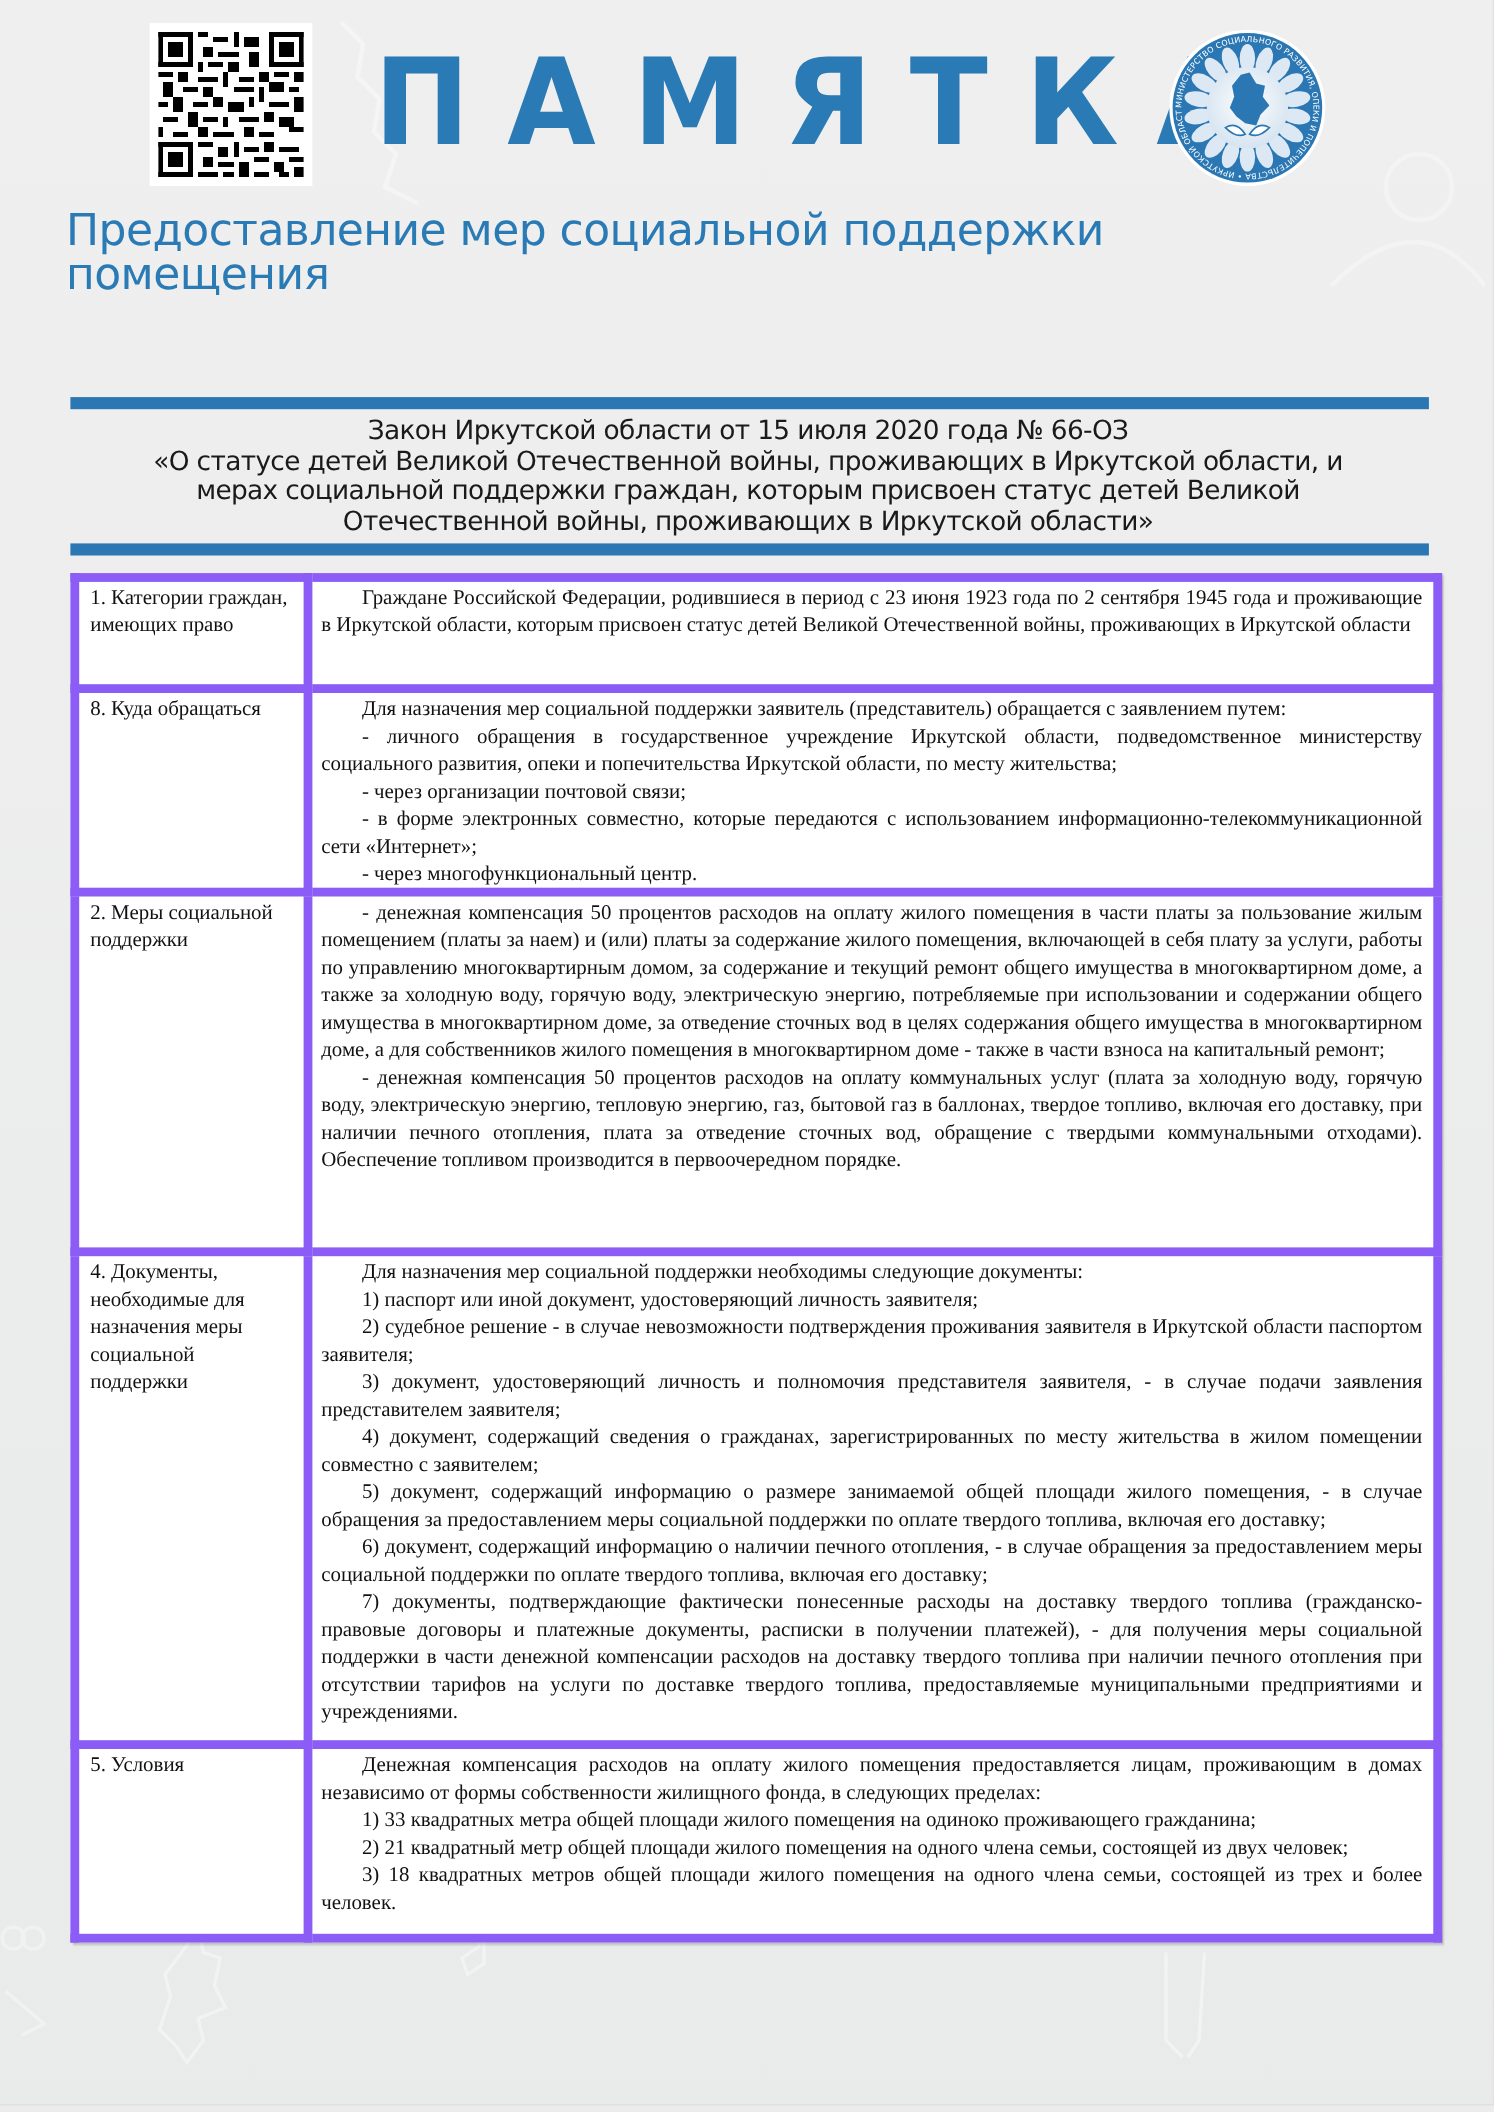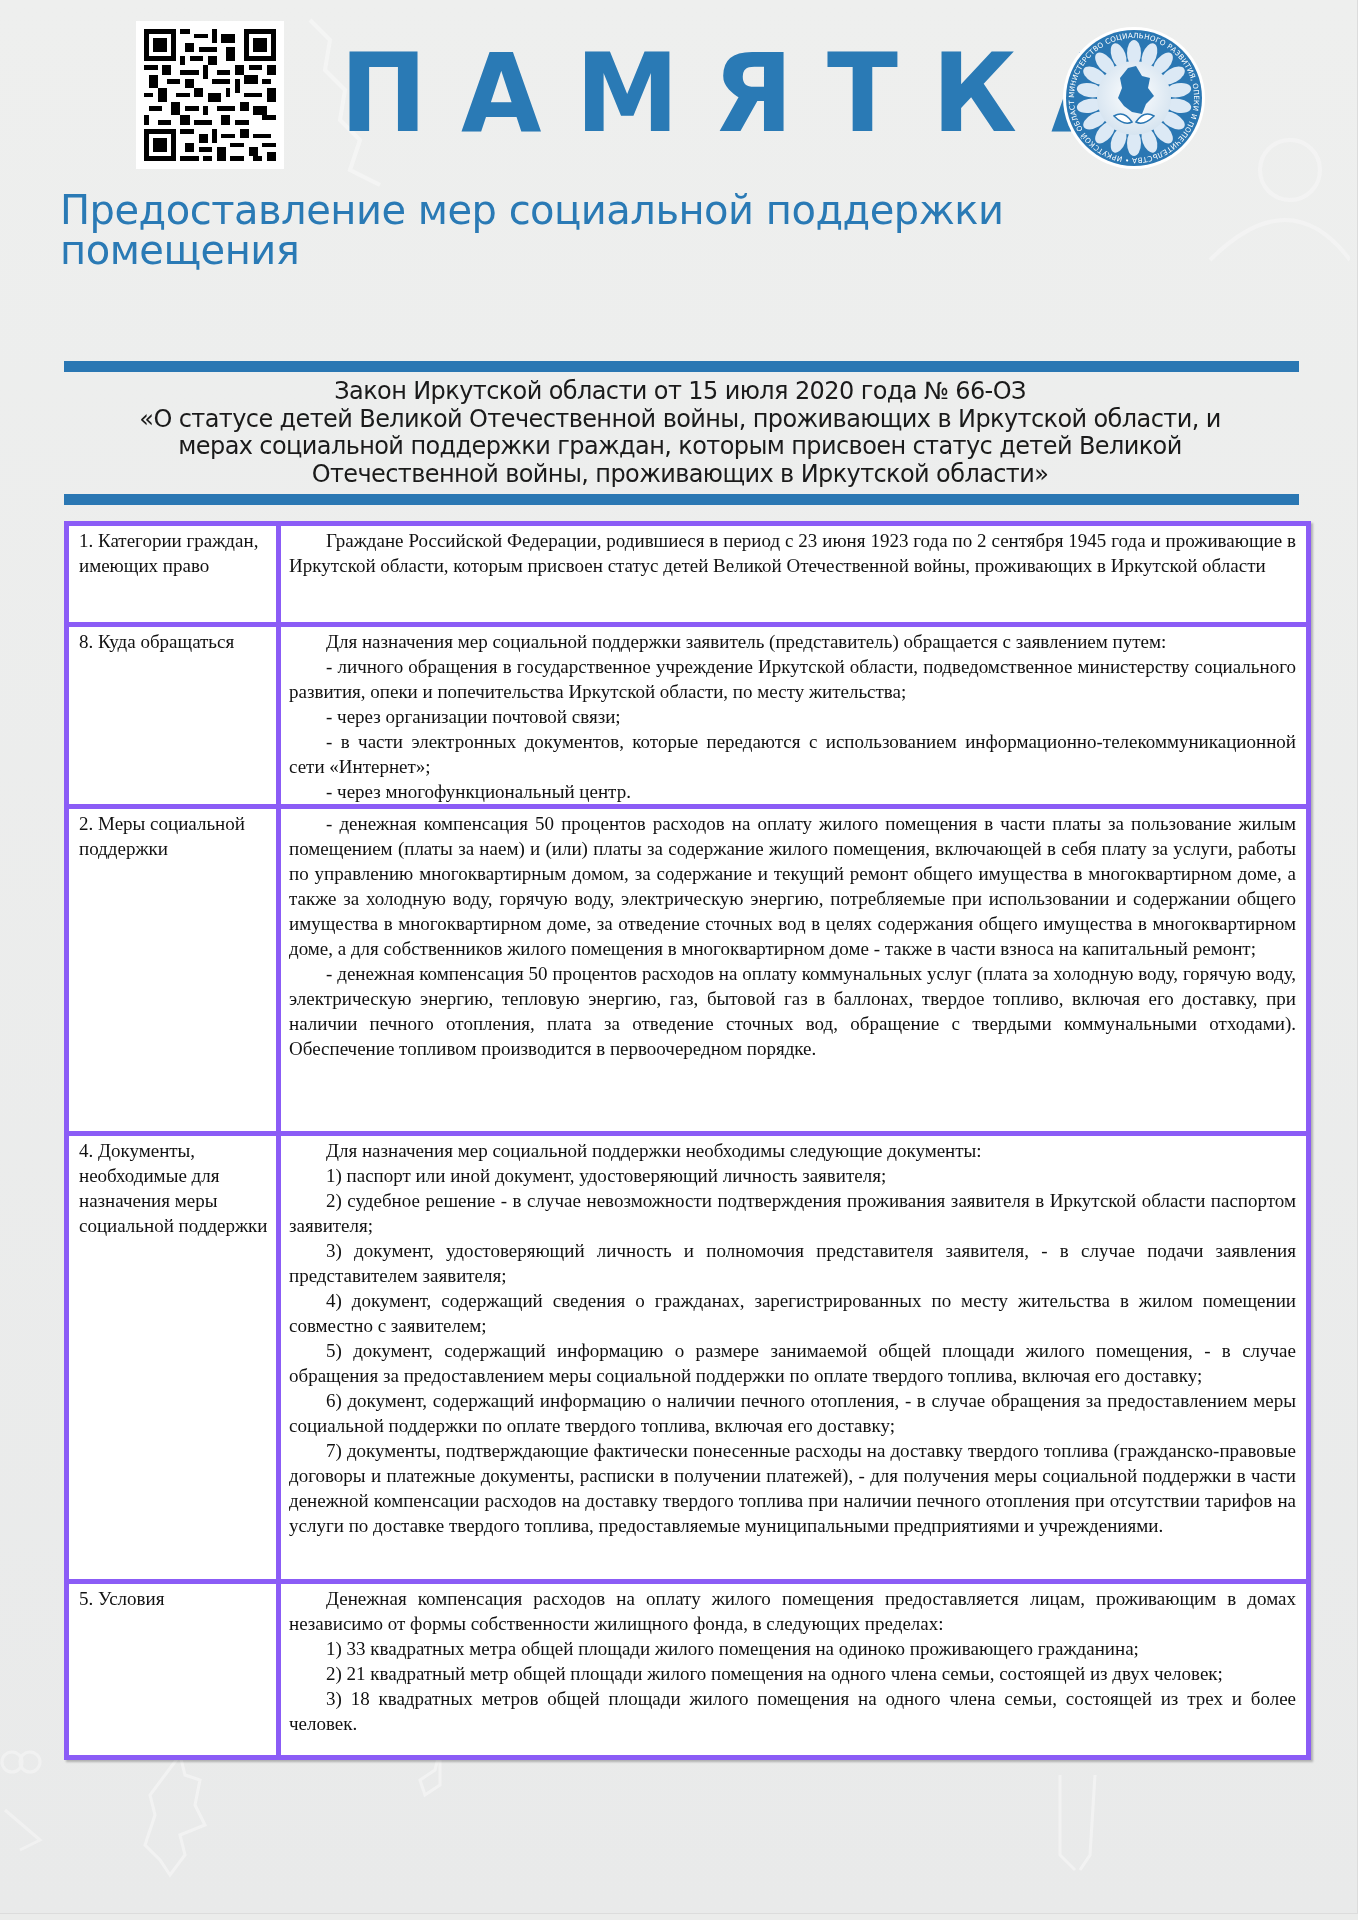--- a/index.html
+++ b/index.html
@@ -77,21 +77,21 @@
     position: absolute; left: 64px; top: 521px; width: 1247px;
     border-collapse: collapse;
     background: #fff;
     font-family: "Liberation Serif", serif;
     font-size: 19px;
     line-height: 25px;
     color: #111;
     box-shadow: 2px 2px 2px rgba(0,0,0,0.25);
   }
   .info-table td {
-    border: 5px solid #8b5cf6;
+    border: 8px solid #8b5cf6;
     vertical-align: top;
     padding: 2px 8px 0 8px;
     margin-left: 24px;
   }
   .info-table td.label { width: 212px; padding-left: 10px; }
   .info-table td.content { text-align: justify; padding-right: 10px; }
   .para { text-indent: 37px; text-align: justify; }
   .r1 { height: 101px; }
   .r2 { height: 175px; }
   .r3 { height: 327px; }
@@ -291,21 +291,21 @@
         <td class="content">
           <p class="para">Граждане Российской Федерации, родившиеся в период с 23 июня 1923 года по 2 сентября 1945 года и проживающие в Иркутской области, которым присвоен статус детей Великой Отечественной войны, проживающих в Иркутской области</p>
         </td>
       </tr>
       <tr class="r2">
         <td class="label">8. Куда обращаться</td>
         <td class="content">
           <p class="para">Для назначения мер социальной поддержки заявитель (представитель) обращается с заявлением путем:</p>
           <p class="para">- личного обращения в государственное учреждение Иркутской области, подведомственное министерству социального развития, опеки и попечительства Иркутской области, по месту жительства;</p>
           <p class="para">- через организации почтовой связи;</p>
-          <p class="para">- в части электронных документов, которые передаются с использованием информационно-телекоммуникационной сети «Интернет»;</p>
+          <p class="para">- в форме электронных совместно, которые передаются с использованием информационно-телекоммуникационной сети «Интернет»;</p>
           <p class="para">- через многофункциональный центр.</p>
         </td>
       </tr>
       <tr class="r3">
         <td class="label">2. Меры социальной поддержки</td>
         <td class="content">
           <p class="para">- денежная компенсация 50 процентов расходов на оплату жилого помещения в части платы за пользование жилым помещением (платы за наем) и (или) платы за содержание жилого помещения, включающей в себя плату за услуги, работы по управлению многоквартирным домом, за содержание и текущий ремонт общего имущества в многоквартирном доме, а также за холодную воду, горячую воду, электрическую энергию, потребляемые при использовании и содержании общего имущества в многоквартирном доме, за отведение сточных вод в целях содержания общего имущества в многоквартирном доме, а для собственников жилого помещения в многоквартирном доме - также в части взноса на капитальный ремонт;</p>
           <p class="para">- денежная компенсация 50 процентов расходов на оплату коммунальных услуг (плата за холодную воду, горячую воду, электрическую энергию, тепловую энергию, газ, бытовой газ в баллонах, твердое топливо, включая его доставку, при наличии печного отопления, плата за отведение сточных вод, обращение с твердыми коммунальными отходами). Обеспечение топливом производится в первоочередном порядке.</p>
         </td>
       </tr>

